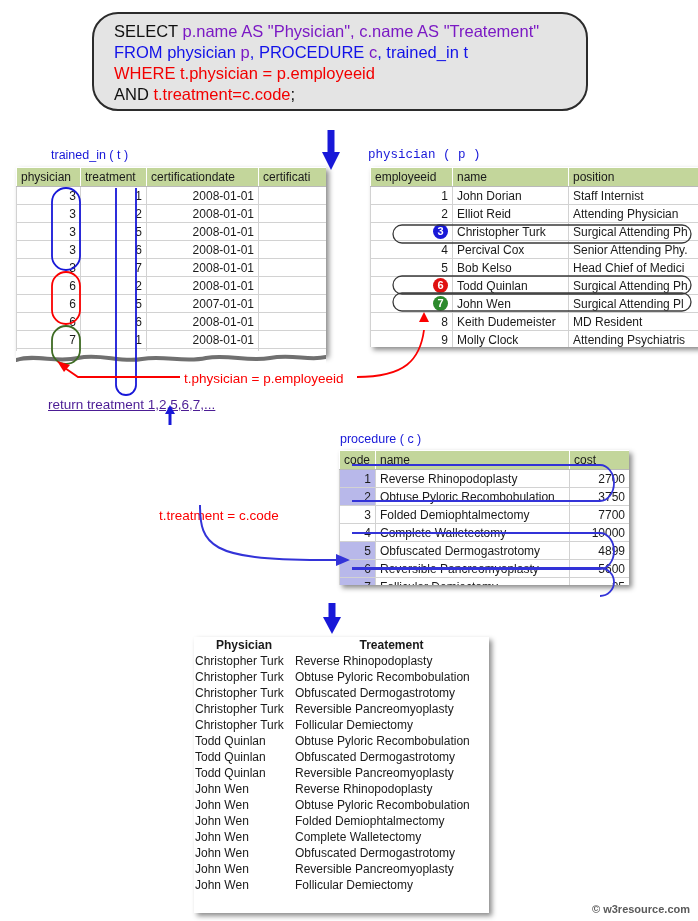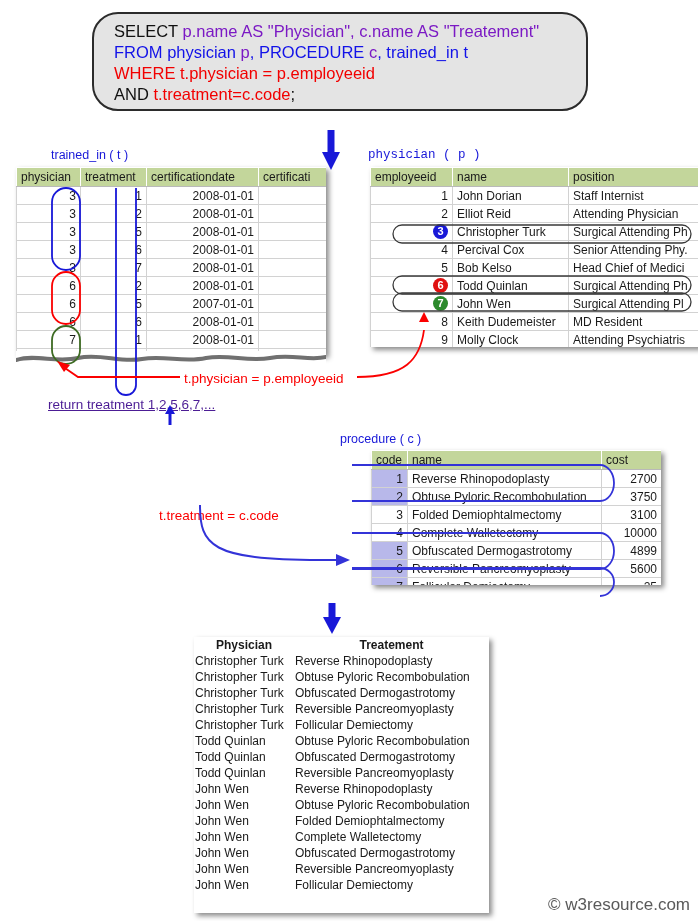--- a/index.html
+++ b/index.html
@@ -111,22 +111,23 @@
     font-size: 11px;
     line-height: 15px;
     text-align: center;
     font-weight: bold;
   }
 
   
   #watermark {
     right: 8px; bottom: 6px;
     color: #5a5a5a;
-    font-size: 17px;
-    white-space: nowrap;
+    font-size: 11px;
+    white-space: nowrap;
+    font-weight: bold;
   }
 </style>
 </head>
 <body>
 
 <div class="abs" id="sql-box">
   <div class="line"><span class="kw-black">SELECT </span><span class="kw-purple">p.name AS "Physician", c.name AS "Treatement"</span></div>
   <div class="line"><span class="kw-blue">FROM </span><span class="kw-blue">physician </span><span class="kw-purple">p</span><span class="kw-blue">, </span><span class="kw-blue">PROCEDURE </span><span class="kw-purple">c</span><span class="kw-blue">, trained_in t</span></div>
   <div class="line"><span class="kw-red">WHERE </span><span class="kw-red">t.physician = p.employeeid</span></div>
   <div class="line"><span class="kw-black">AND </span><span class="kw-red">t.treatment=c.code</span><span class="kw-black">;</span></div>
@@ -283,21 +284,21 @@
           <td class="num">9</td>
           <td>Molly Clock</td>
           <td>Attending Psychiatris</td>
         </tr>
       </tbody>
   </table>
 </div>
 
 <div class="abs tbl-caption" style="left:340px; top:432px;">procedure ( c )</div>
 
-<div class="abs paper" id="procedure-paper" style="left:339px; top:450px; width:290px; height:135px;margin-left:32px;">
+<div class="abs paper" id="procedure-paper" style="left:339px; top:450px; width:290px; height:135px;">
   <table class="dtable" id="procedure-table" style="width:290px;">
     <colgroup>
         <col style="width:36px">
         <col style="width:194px">
         <col style="width:60px">
       </colgroup>
     <thead>
         <tr>
           <th>code</th>
           <th>name</th>
@@ -311,21 +312,21 @@
           <td class="num">2700</td>
         </tr>
         <tr>
           <td class="num shade">2</td>
           <td>Obtuse Pyloric Recombobulation</td>
           <td class="num">3750</td>
         </tr>
         <tr>
           <td class="num">3</td>
           <td>Folded Demiophtalmectomy</td>
-          <td class="num">3100</td>
+          <td class="num">7700</td>
         </tr>
         <tr>
           <td class="num">4</td>
           <td>Complete Walletectomy</td>
           <td class="num">10000</td>
         </tr>
         <tr>
           <td class="num shade">5</td>
           <td>Obfuscated Dermogastrotomy</td>
           <td class="num">4899</td>

